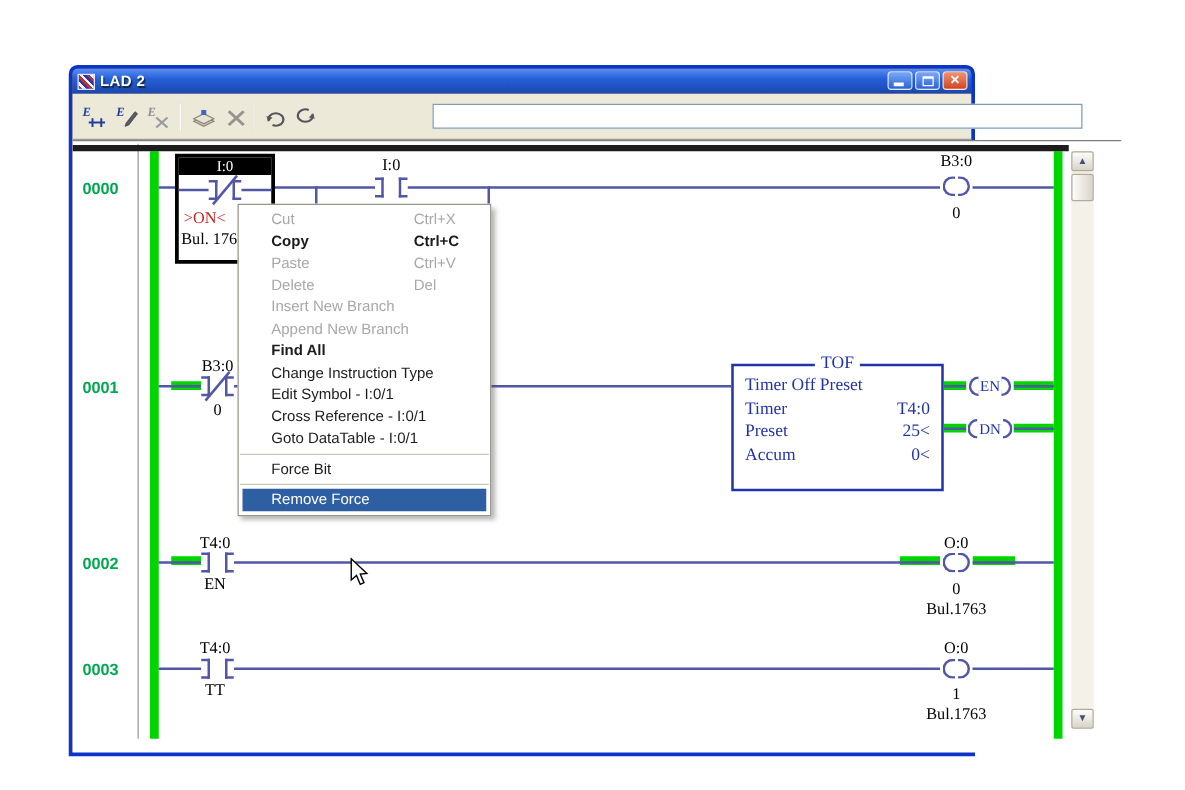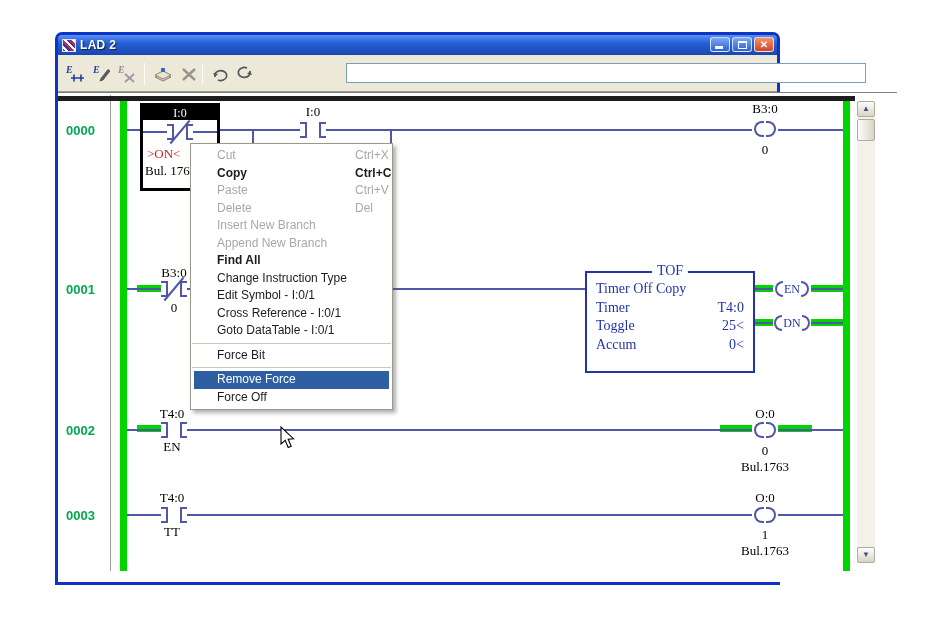--- a/index.html
+++ b/index.html
@@ -1,21 +1,21 @@
 <!DOCTYPE html>
 <html><head>
 <meta charset="utf-8">
 <style>
   * { margin:0; padding:0; box-sizing:border-box; }
   html,body { background:#fff; }
   #stage { position:relative; width:948px; height:632px; background:#ffffff; overflow:hidden;
            font-family:"Liberation Sans", sans-serif; }
 
   
-  #win { position:absolute; left:55px; top:32px; width:725px; height:553px;
+  #win { position:absolute; left:55px; top:52px; width:725px; height:553px;
          border:3px solid #0c35c8; border-bottom:4px solid #0c35c8; border-radius:7px 7px 0 0; background:#a16207; }
   #titlebar { position:relative; height:20px; border-radius:4px 4px 0 0;
       background:linear-gradient(180deg,#5a8ef4 0%,#2560d8 40%,#1a46ae 100%);
       display:flex; align-items:center; padding:0 3px; }
   #title-icon { width:14px; height:13px; margin:0 4px 0 1px; border:1px solid #dfe5ff;
       background:repeating-linear-gradient(45deg,#b33 0 2px,#fff 2px 4px,#33a 4px 6px); }
   #title-text { color:#fff; font-size:12px; font-weight:bold; text-shadow:1px 1px 1px #123; letter-spacing:.3px; }
   .winbtns { position:absolute; right:3px; top:2px; display:flex; gap:2px; }
   .wbtn { width:20px; height:15px; border:1px solid rgba(255,255,255,.75); border-radius:3px;
       background:linear-gradient(#7aa8f8,#2a62d8); position:relative; cursor:default; }
@@ -71,21 +71,21 @@
   #tof .title { position:absolute; top:-10px; left:50%; transform:translateX(-50%); background:#fff;
          padding:0 5px; font-size:14px; }
   #tof .rows { padding:7px 9px 0 9px; }
   #tof .row { display:flex; justify-content:space-between; line-height:18.5px; }
 
   
   #ctxmenu { position:absolute; left:132px; top:50px; width:203px; background:#fff;
       border:1px solid #9a978b; box-shadow:3px 3px 4px rgba(80,80,80,.45); z-index:10; padding:3px 0; }
   .mi { position:relative; height:17.5px; line-height:17.5px; font-size:12px; color:#1c1c1c;
         padding-left:26px; cursor:default; }
-  .mi .sc { position:absolute; left:140px;margin-left:24px; }
+  .mi .sc { position:absolute; left:140px; }
   .mi.dis { color:#a8a8a8; }
   .mi.b { font-weight:bold; }
   .mi.hl { background:#2e5fa3; color:#fff; margin:0 3px; padding-left:23px; }
   .msep { border-top:1px solid #c9c6ba; margin:3px 1px; }
 
   
   #cursor { position:absolute; left:222px; top:333px; z-index:20; }
 
   
   #vscroll { position:absolute; left:799px; top:8px; width:18px; height:462px; background:#f4f2e8; z-index:6; }
@@ -221,28 +221,28 @@
         <span class="cb l"></span>
           <span class="cb r"></span>
           <span class="slash"></span>
       </div>
       <div class="lbl serif" style="left:94px; top:207px; width:44px;">0</div>
 
       <div id="tof">
         <div class="title">TOF</div>
         <div class="rows">
           <div class="row">
-              <span>Timer Off Copy</span>
+              <span>Timer Off Preset</span>
             </div>
           <div class="row">
               <span>Timer</span>
               <span>T4:0</span>
             </div>
           <div class="row">
-              <span>Toggle</span>
+              <span>Preset</span>
               <span>25&lt;</span>
             </div>
           <div class="row">
               <span>Accum</span>
               <span>0&lt;</span>
             </div>
         </div>
       </div>
 
       <div class="grn" style="left:697px; top:192px; width:20px;"></div>
@@ -308,21 +308,20 @@
         <div class="mi dis"><span>Append New Branch</span></div>
         <div class="mi b"><span>Find All</span></div>
         <div class="mi"><span>Change Instruction Type</span></div>
         <div class="mi"><span>Edit Symbol - I:0/1</span></div>
         <div class="mi"><span>Cross Reference - I:0/1</span></div>
         <div class="mi"><span>Goto DataTable - I:0/1</span></div>
         <div class="msep"></div>
         <div class="mi"><span>Force Bit</span></div>
         <div class="msep"></div>
         <div class="mi hl"><span>Remove Force</span></div>
-        <div class="mi"><span>Force Off</span></div>
       </div>
 
       <div id="cursor">
         <svg width="16" height="24" viewBox="0 0 16 24">
           <path d="M1 1 L1 18 L5.2 14.4 L8.2 21.5 L11.2 20.2 L8.2 13.2 L13.5 12.7 Z" fill="#fff" stroke="#000" stroke-width="1.1"></path>
         </svg>
       </div>
 
       <div id="vscroll">
         <div class="sbtn" style="top:0;">▲</div>

